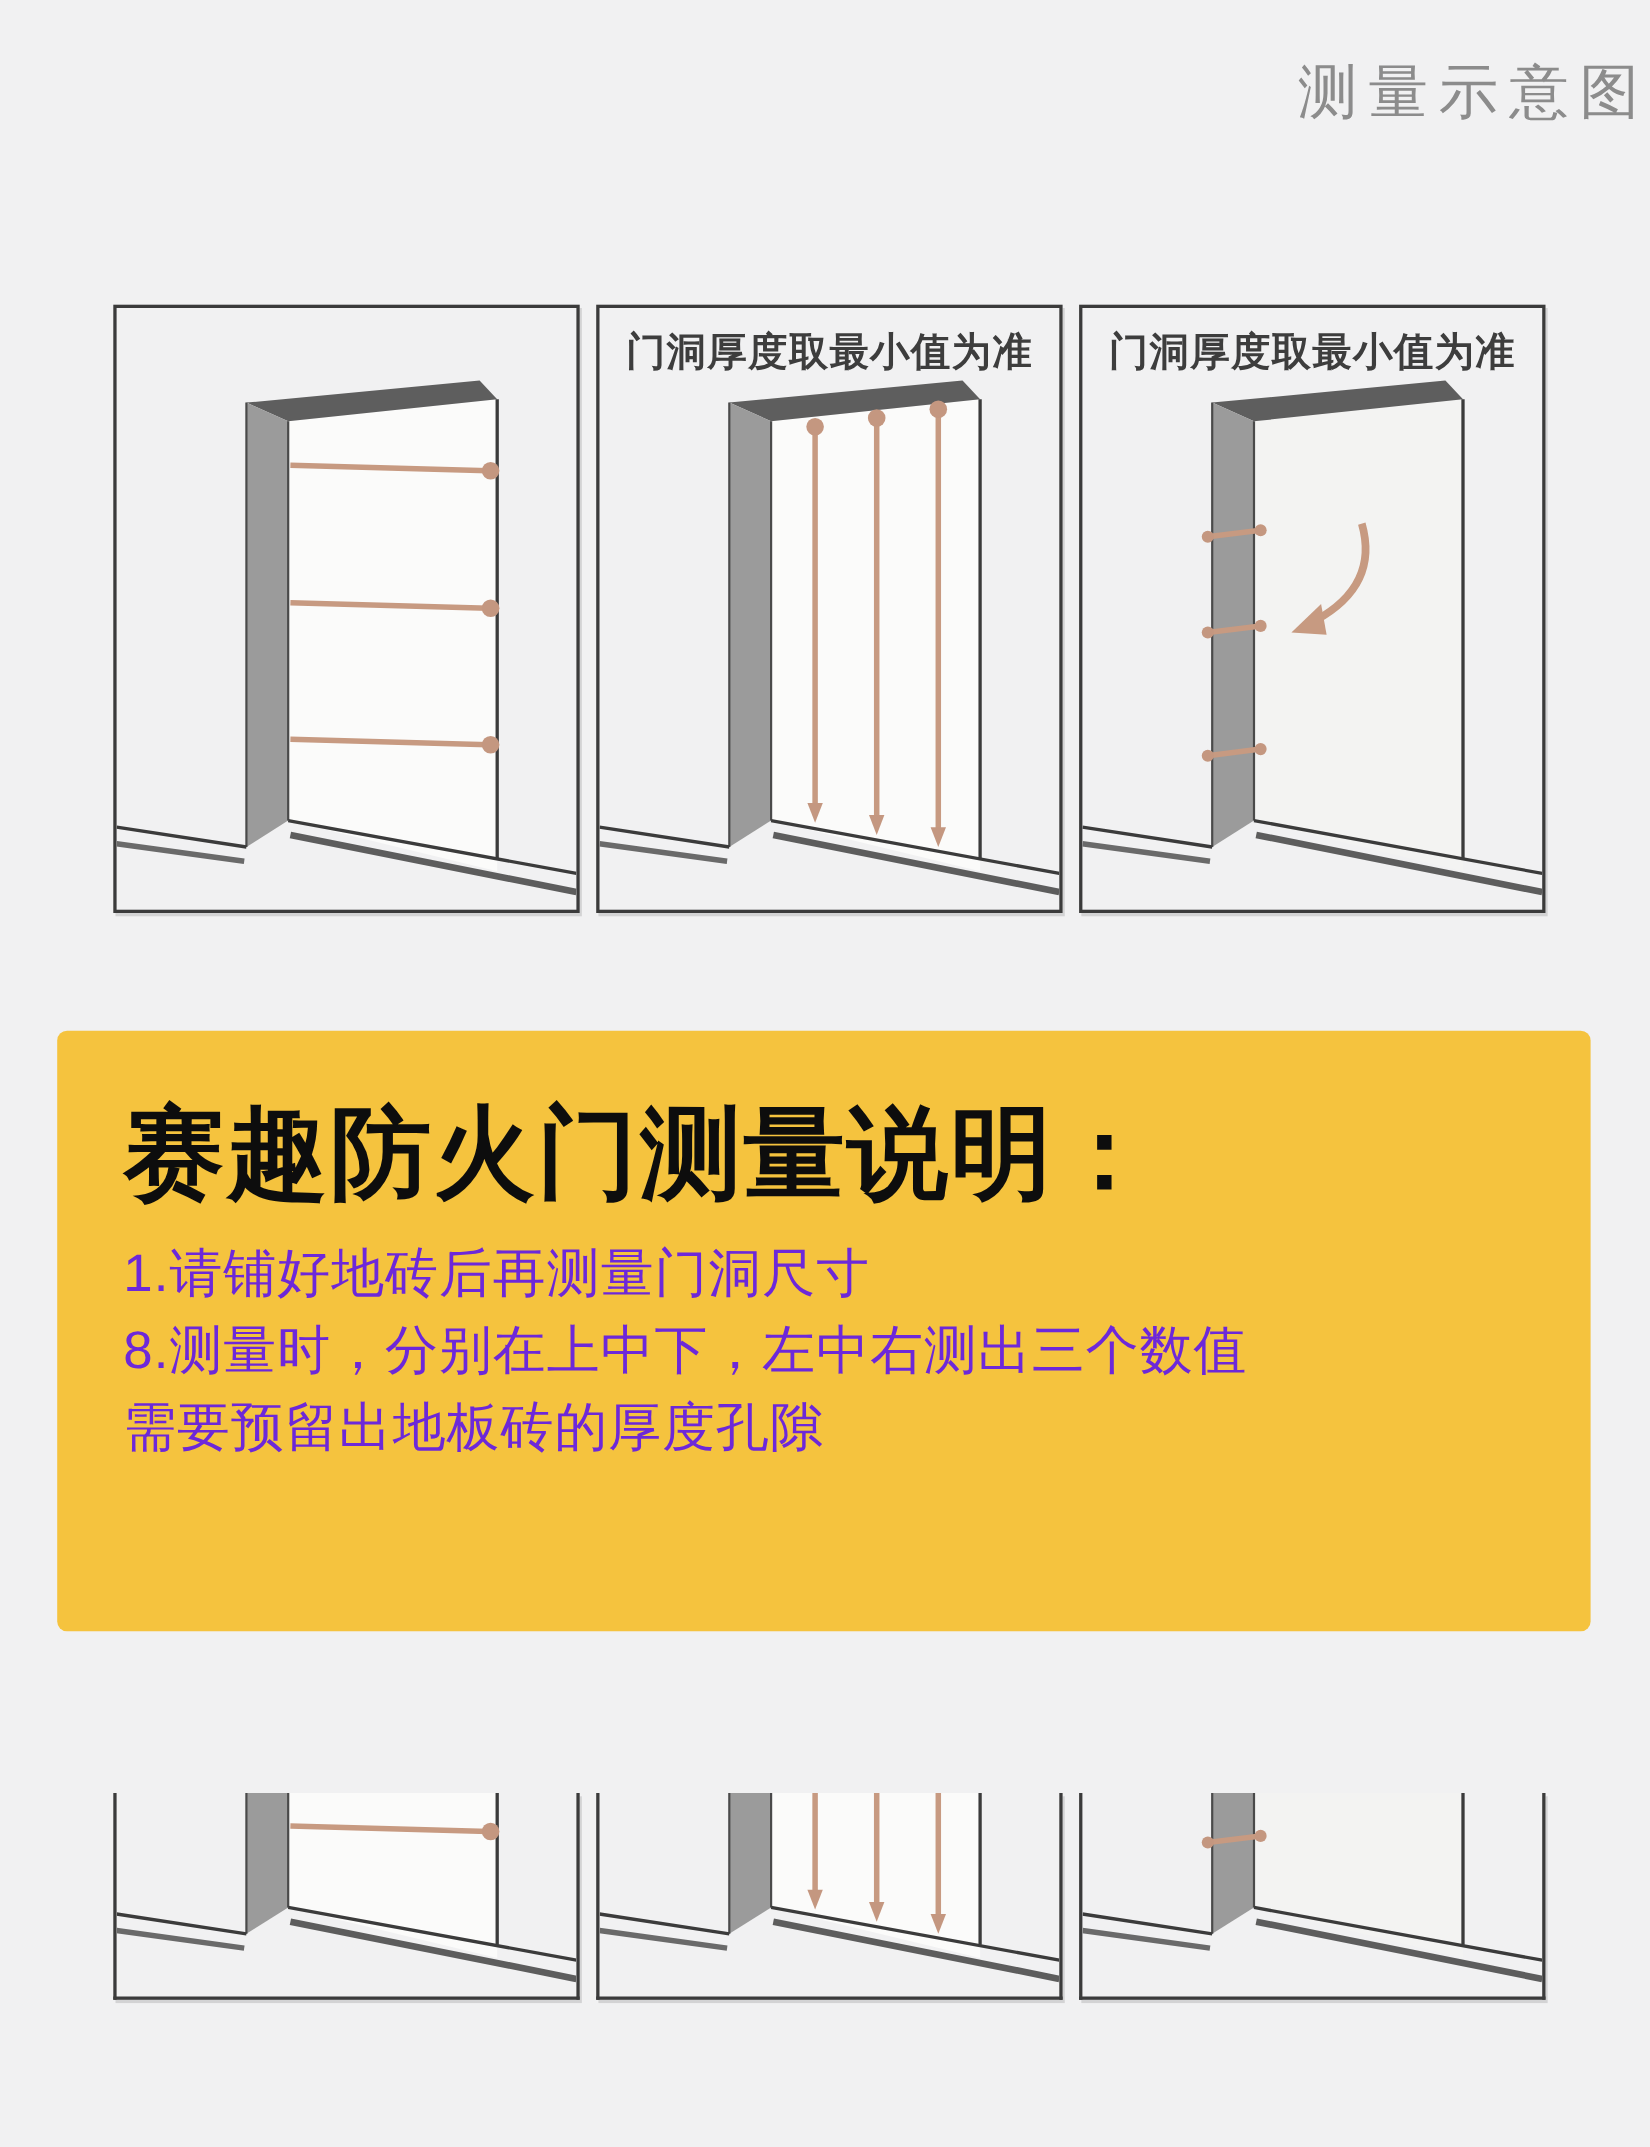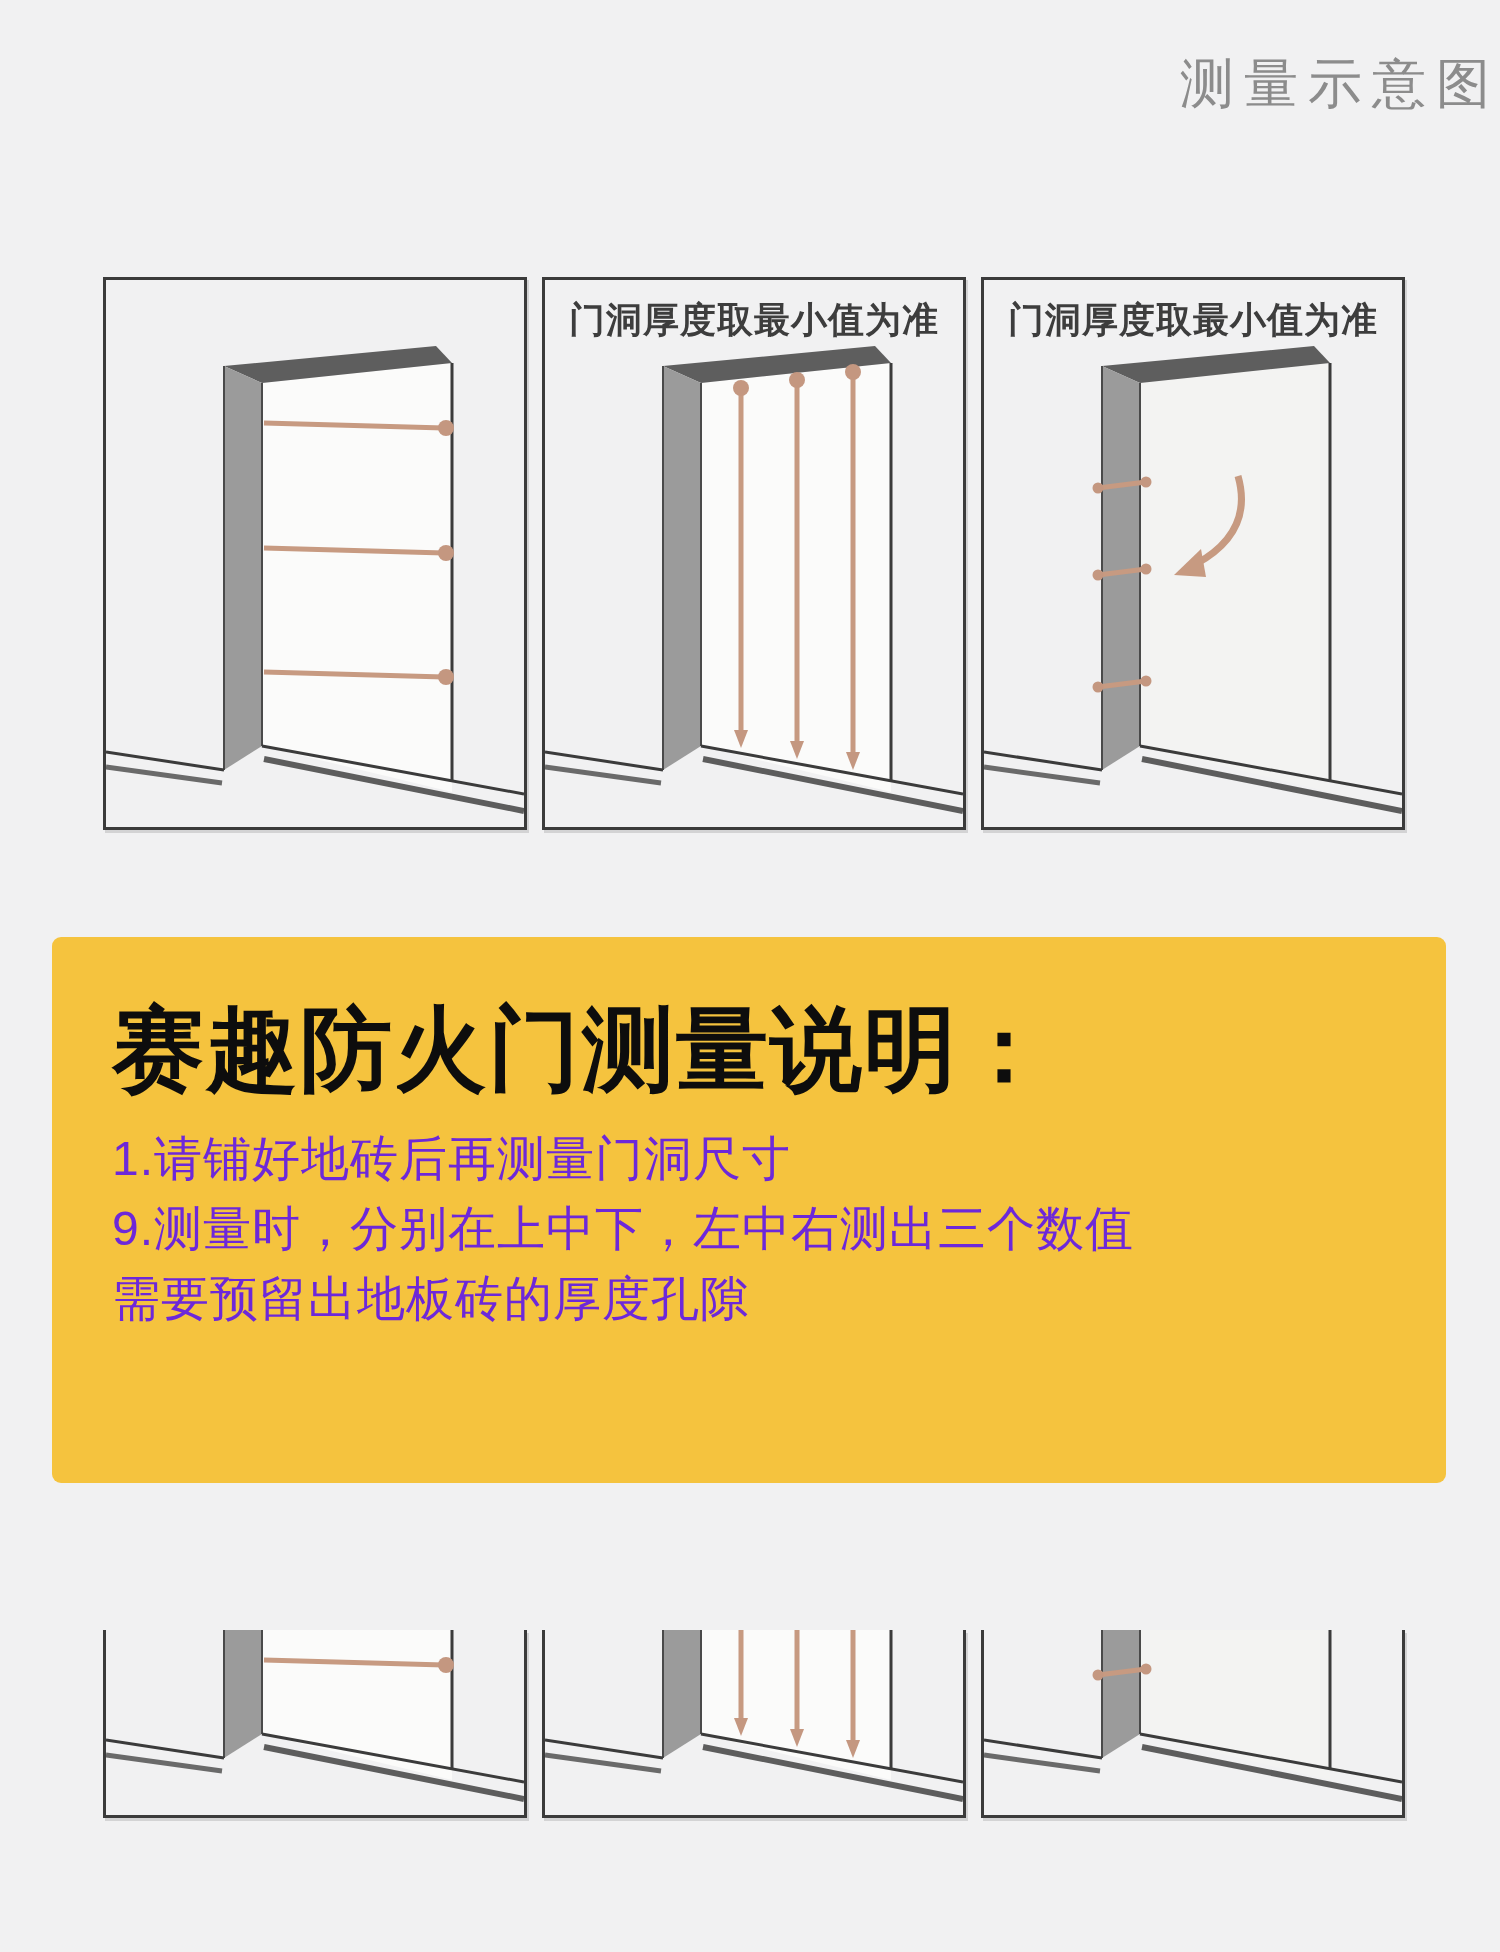--- a/index.html
+++ b/index.html
@@ -157,21 +157,21 @@
           <polygon points="190,295 217,269 222,297" fill="#c79a81"></polygon>
         </g>
       </svg>
     </div>
   </div>
 
   <div class="notice-box">
     <div class="notice-heading">赛趣防火门测量说明：</div>
     <div class="notice-lines">
       <div class="notice-line">1.请铺好地砖后再测量门洞尺寸</div>
-      <div class="notice-line">9.测量时，分别在上中下，左中右测出三个数值</div>
+      <div class="notice-line">8.测量时，分别在上中下，左中右测出三个数值</div>
       <div class="notice-line">需要预留出地板砖的厚度孔隙</div>
     </div>
   </div>
 
   <div class="panel-row-bottom">
 
     <div class="panel-crop">
       <svg class="door" viewBox="0 0 418 547">
         <polygon points="156,103 346,83 346,512 156,466" fill="#fbfbfa"></polygon>
         <polygon points="118,86 330,66 346,83 156,103" fill="#5e5e5e"></polygon>

